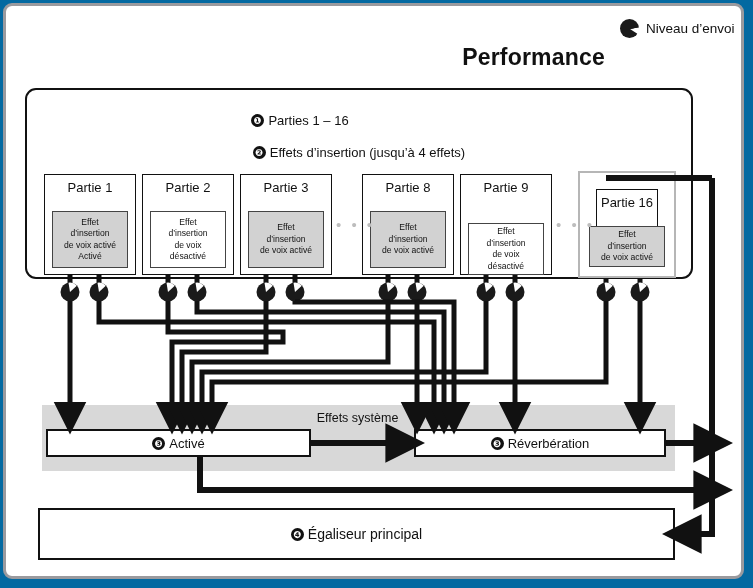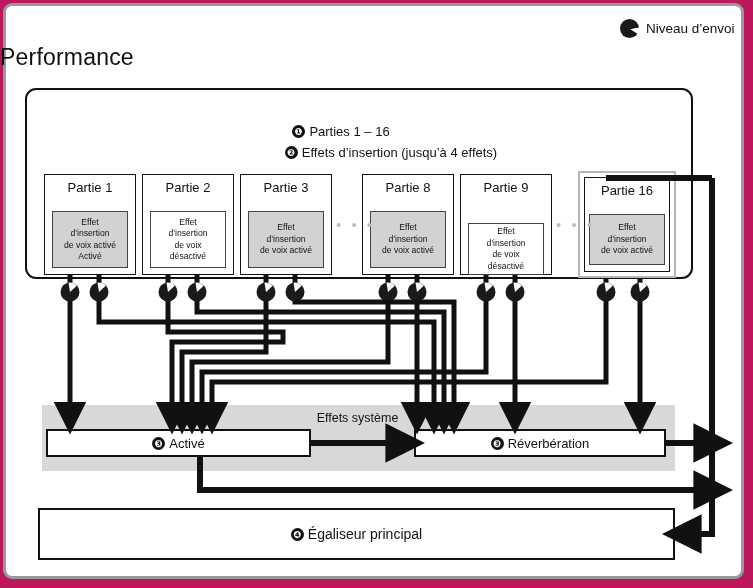--- a/index.html
+++ b/index.html
@@ -1,38 +1,38 @@
 <!DOCTYPE html>
 <html><head>
 <meta charset="utf-8">
 <style>
   html,body{margin:0;padding:0;background:#fff;}
   body{font-family:"Liberation Sans","DejaVu Sans",sans-serif;}
-  #stage{position:relative;width:753px;height:588px;overflow:hidden;background:#be185d;}
+  #stage{position:relative;width:753px;height:588px;overflow:hidden;background:#0369a1;}
   #frame{position:absolute;left:3px;top:3px;width:741px;height:576px;
          border:3px solid #9a9a9e;border-radius:9px;box-sizing:border-box;background:#fff;}
   .abs{position:absolute;}
   
   #legend{left:620px;top:19px;display:flex;align-items:center;gap:7px;}
   #legend .lbl{font-size:13.5px;color:#111;white-space:nowrap;}
   .knob{display:inline-block;width:19px;height:19px;border-radius:50%;background:#1a1a1a;position:relative;}
   .knob::after{content:"";position:absolute;left:50%;top:50%;width:48%;height:48%;
         background:#fff;clip-path:polygon(0 0,100% 0,100% 100%);transform-origin:0 0;transform:rotate(-12deg);}
   
-  #title{left:0;top:44px;width:605px;text-align:left;font-size:23px;font-weight:normal;color:#111;letter-spacing:.2px;}
+  #title{left:0;top:44px;width:605px;text-align:right;font-size:23px;font-weight:bold;color:#111;letter-spacing:.2px;}
   
   #perf{left:25px;top:88px;width:668px;height:191px;border:2.4px solid #111;border-radius:11px;box-sizing:border-box;background:#fff;}
-  #lbl1{left:25px;top:124px;width:550px;text-align:center;font-size:13px;color:#111;padding-left:41px;}
-  #lbl2{left:25px;top:145px;width:668px;text-align:center;font-size:13px;color:#111;margin-left:32px;}
+  #lbl1{left:25px;top:113px;width:550px;text-align:center;font-size:13px;color:#111;}
+  #lbl2{left:25px;top:145px;width:668px;text-align:center;font-size:13px;color:#111;}
   .num{display:inline-block;width:13px;height:13px;border-radius:50%;background:#111;color:#fff;
        font-size:9.5px;line-height:13px;text-align:center;font-weight:bold;vertical-align:1px;margin-right:4px;}
   
   .part{position:absolute;top:174px;width:92px;height:101px;border:1.9px solid #111;background:#fff;box-sizing:border-box;
         display:flex;flex-direction:column;align-items:center;padding-top:5px;}
-  .part.outlined{border:2px solid #b6b6b6;padding:4px;width:98px;height:107px;top:171px;}
+  .part.outlined{border:2px solid #b6b6b6;padding:16px;width:98px;height:107px;top:171px;}
   .part.outlined > .inner{border:1.9px solid #111;width:100%;height:100%;box-sizing:border-box;
         display:flex;flex-direction:column;align-items:center;padding-top:5px;background:#fff;}
   .pname{font-size:13px;color:#111;margin-bottom:16px;}
   .pfx{width:76px;flex:1;margin-bottom:6px;border:1.2px solid #444;box-sizing:border-box;
        font-size:8.6px;line-height:11.5px;color:#111;text-align:center;display:flex;
        flex-direction:column;justify-content:center;padding:2px 1px;}
   .pfx.on{background:#d2d2d2;}
   .pfx.off{background:#fff;}
   .dots{position:absolute;top:216px;font-size:15px;color:#bdbdbd;letter-spacing:3px;}
   

